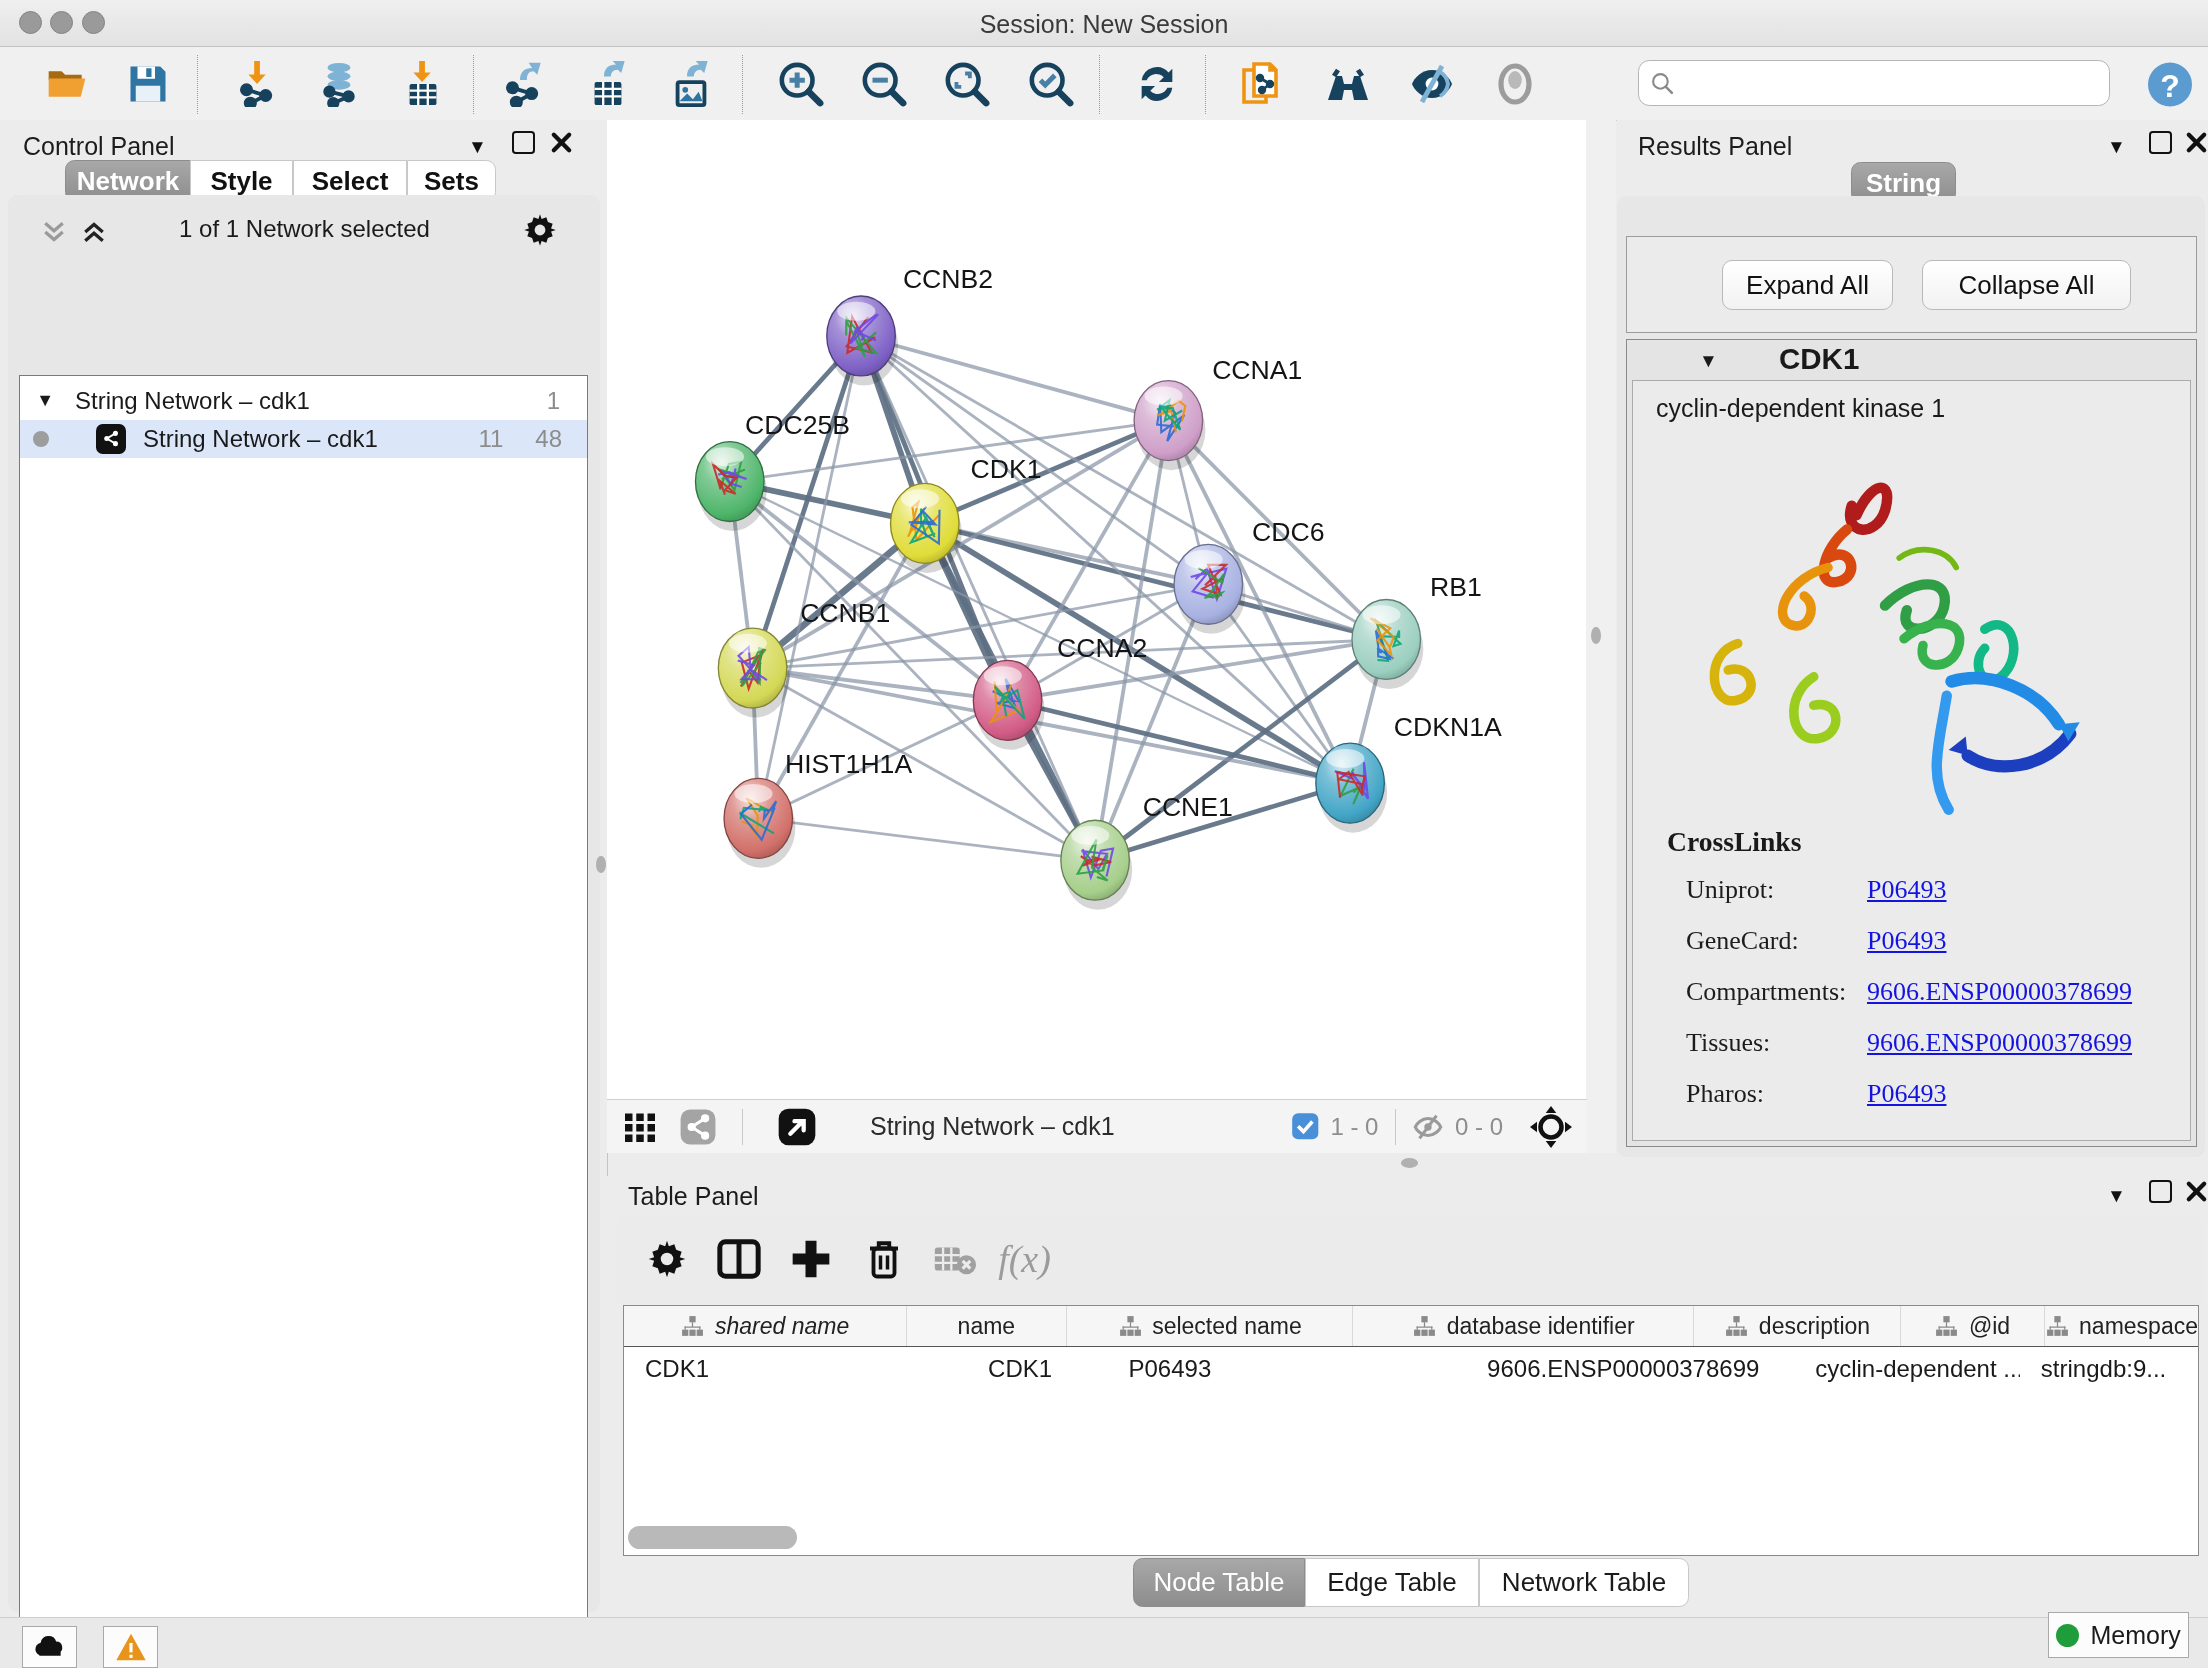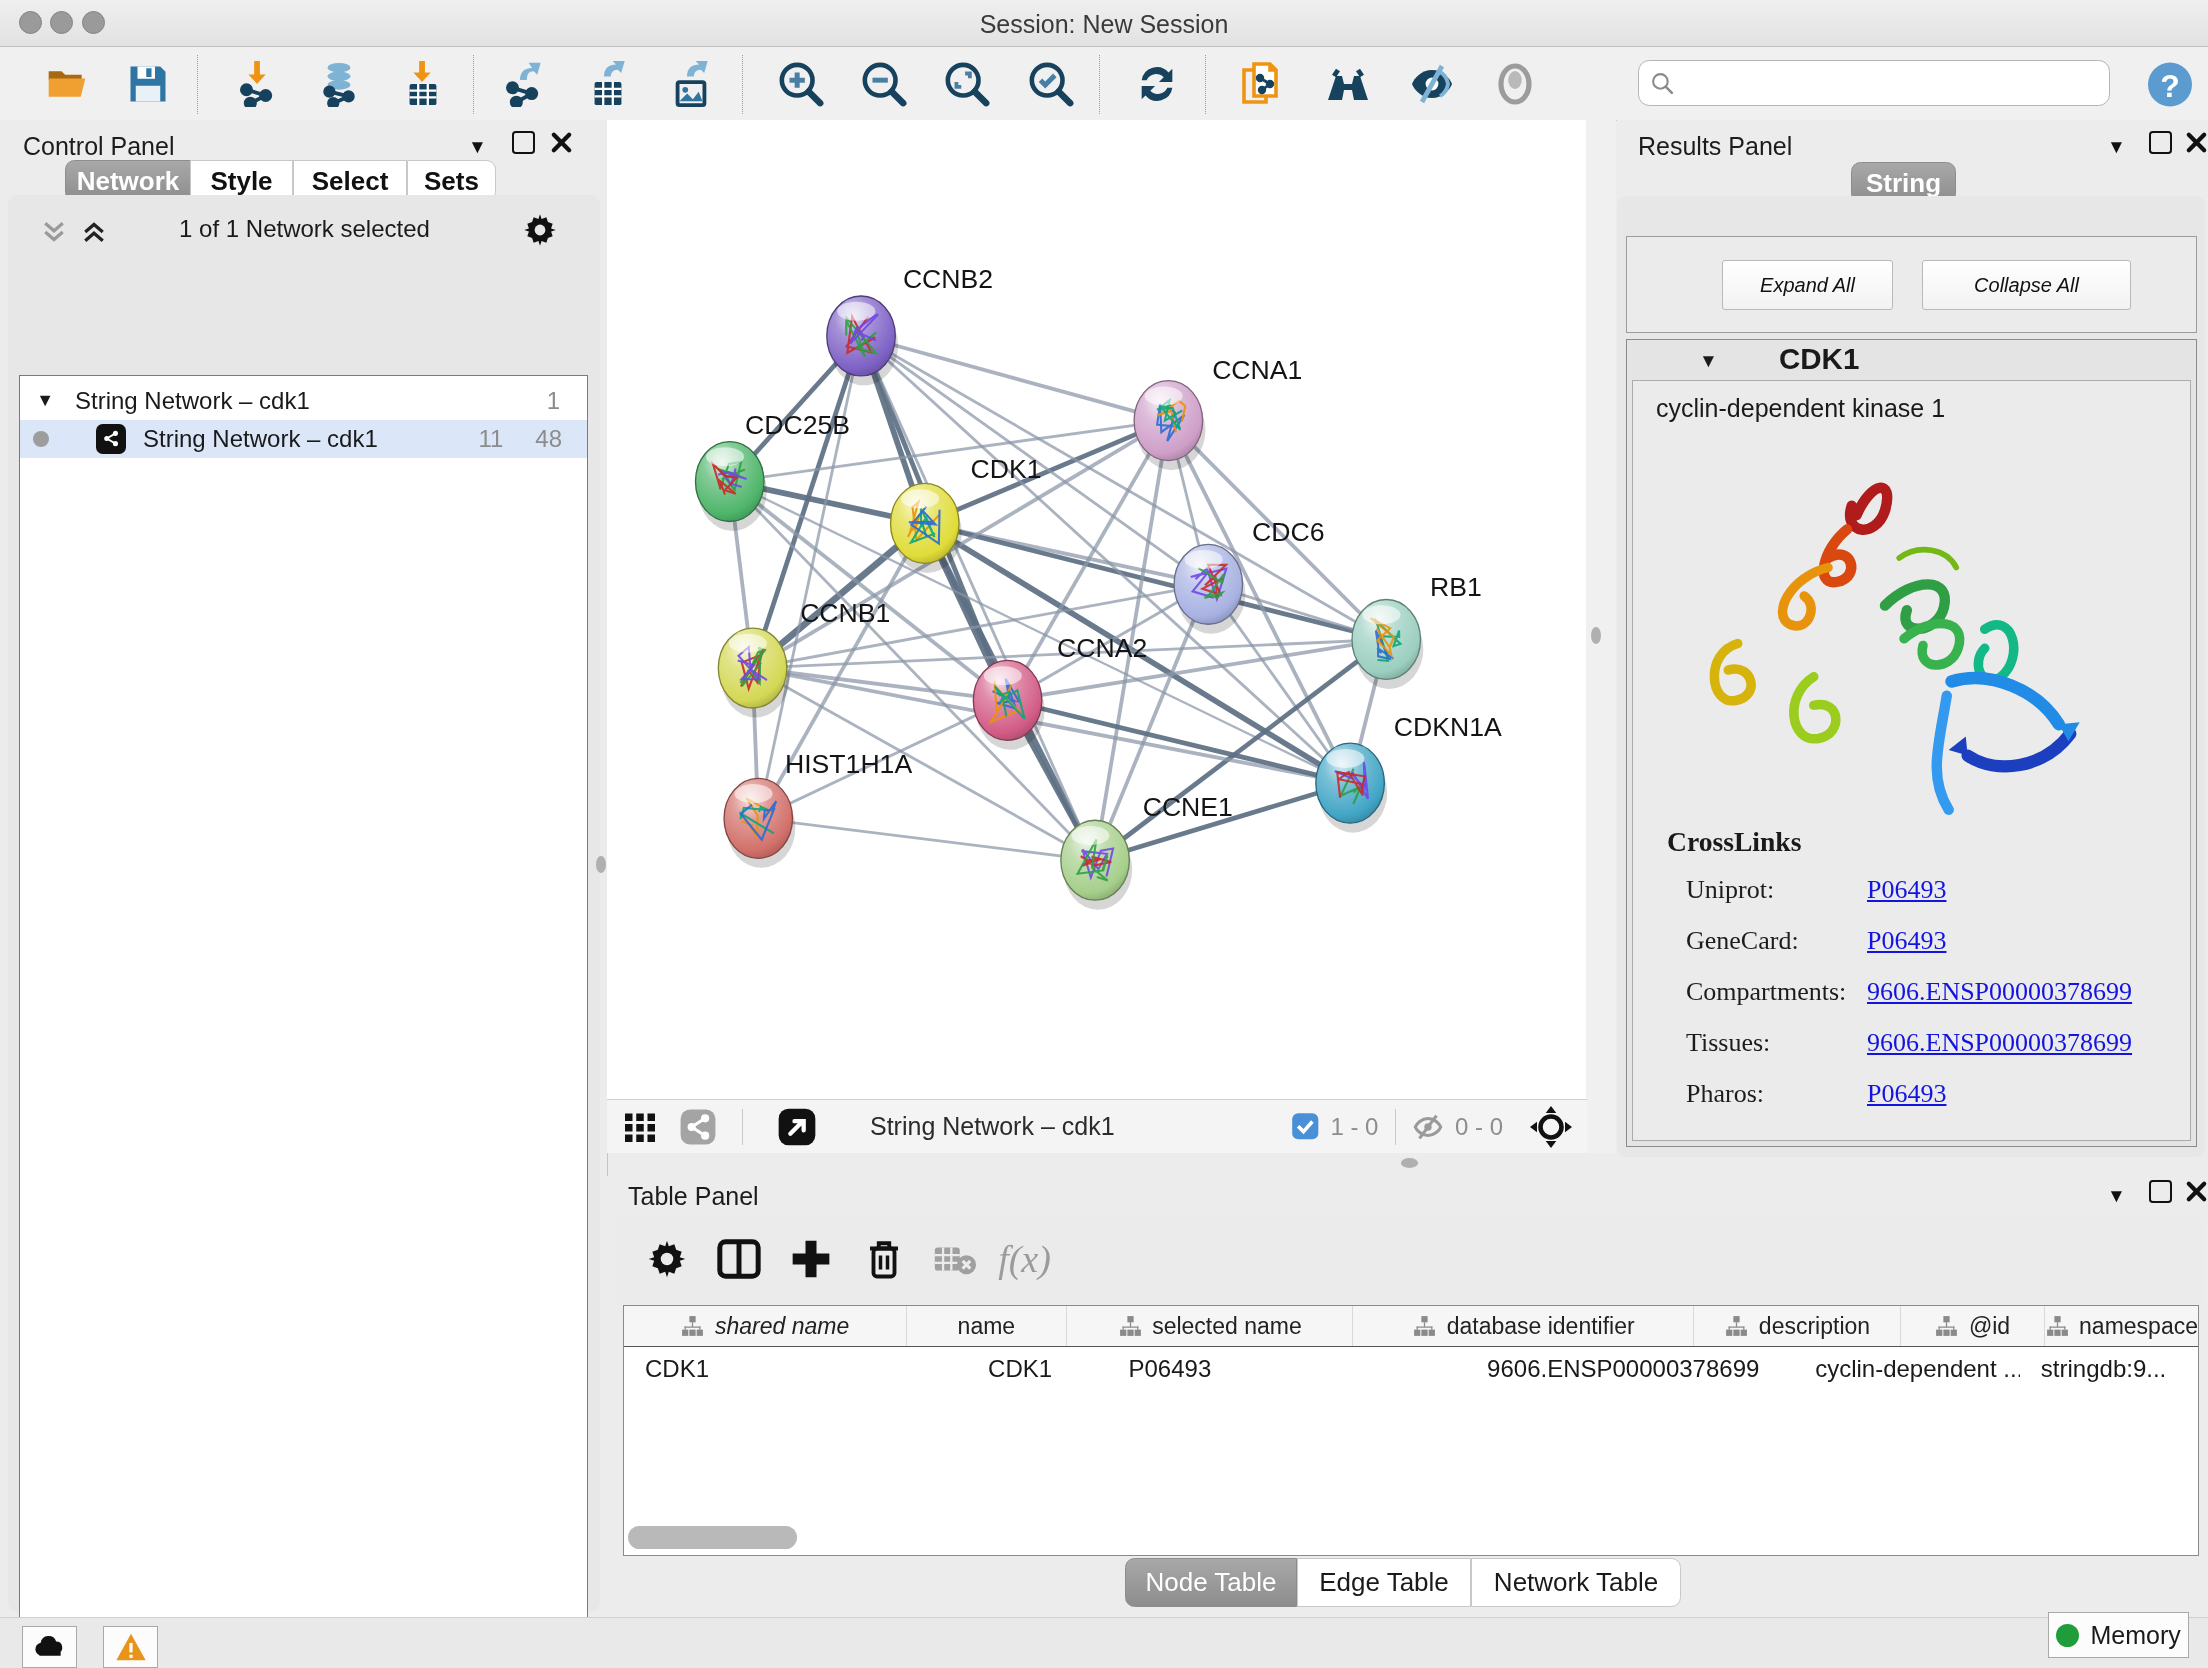--- a/index.html
+++ b/index.html
@@ -40,40 +40,40 @@
   .net-canvas{left:607px;top:120px;width:980px;height:980px;background:#ffffff;}
   .net-toolbar{left:607px;top:1099px;width:980px;height:53px;background:#f4f4f4;border-top:1px solid #cfcfcf;
                display:flex;align-items:center;}
   .net-title{font-size:25px;color:#2b2b2b;}
   .count-txt{font-size:24px;color:#8d8d8d;}
   .vline{width:0;height:36px;border-left:1px solid #c9c9c9;}
   svg text{font-family:"Liberation Sans","DejaVu Sans",sans-serif;}
   
   .rp-box{left:1617px;top:196px;width:588px;height:961px;background:#e7e7e7;border-radius:9.5px;}
   .rp-buttons{left:1626px;top:236px;width:571px;height:97px;border:1.9px solid #9c9c9c;background:#ebebeb;box-sizing:border-box;}
-  .btn{background:linear-gradient(#ffffff,#f2f2f2);border:1px solid #b9b9b9;border-radius:3px;font-size:20px;
-       display:flex;align-items:center;justify-content:center;cursor:pointer;color:#111;font-style:italic;}
+  .btn{background:linear-gradient(#ffffff,#f2f2f2);border:1px solid #b9b9b9;border-radius:10px;font-size:26px;
+       display:flex;align-items:center;justify-content:center;cursor:pointer;color:#111;}
   .gene-box{left:1626px;top:339px;width:571px;height:808px;border:1.9px solid #8a8a8a;background:#e4e4e4;box-sizing:border-box;}
   .gene-inner{left:1632px;top:380px;width:559px;height:761px;background:#ebebeb;border:1px solid #ababab;box-sizing:border-box;}
   .serif{font-family:"Liberation Serif","DejaVu Serif",serif;}
   .xlink{color:#1414e0;text-decoration:underline;cursor:pointer;}
   .xl-row{display:flex;font-size:26px;height:51px;align-items:center;}
   .xl-label{width:181px;color:#1c1c1c;}
   
   .tp-toolbar{left:616px;top:1216px;width:1586px;height:88px;background:#ebebeb;border-radius:9.5px 9.5px 0 0;}
   .tp-ico{top:13.3px;width:59px;height:59px;display:flex;align-items:center;justify-content:center;cursor:pointer;}
   .table{left:623px;top:1305px;width:1576px;height:251px;background:#ffffff;border:1.9px solid #8a8a8a;box-sizing:border-box;}
   .thead{height:40px;background:#f6f6f6;border-bottom:1.9px solid #555;display:flex;}
   .th{display:flex;align-items:center;justify-content:center;font-size:23px;color:#222;border-right:1px solid #d9d9d9;
       box-sizing:border-box;gap:9.5px;}
   .trow{height:44px;display:flex;font-size:24px;align-items:center;}
   .td{padding-left:21px;box-sizing:border-box;white-space:nowrap;overflow:hidden;}
   .hscroll{left:628px;top:1526px;width:169px;height:23px;background:#b9b9b9;border-radius:11.4px;}
   .bot-tab{height:49px;display:flex;align-items:center;justify-content:center;font-size:26px;background:#ffffff;
-           border:1px solid #c8c8c8;cursor:pointer;box-sizing:border-box;}
+           border:1px solid #c8c8c8;cursor:pointer;box-sizing:border-box;margin-left:8px;}
   .bot-tab.sel{background:linear-gradient(#a8a8a8,#8d8d8d);color:#fff;border-radius:9.5px 0 0 9.5px;border-color:#8d8d8d;}
   
   .statusbar{left:0;top:1617px;width:2208px;height:51px;background:#e9e9e9;border-top:1px solid #cfcfcf;}
   .st-btn{top:-3.8px;width:55px;height:42px;background:#fcfcfc;border:1.9px solid #a9a9a9;display:flex;align-items:center;justify-content:center;cursor:pointer;box-sizing:border-box;}
   .mem-btn{left:2048px;top:1611px;width:141px;height:46px;background:#fcfcfc;border:1.9px solid #a9a9a9;
            display:flex;align-items:center;justify-content:center;gap:11.4px;font-size:25px;cursor:pointer;box-sizing:border-box;}
   .dot-handle{background:#b0b0b0;border-radius:50%;}
 </style>
 </head>
 <body>

